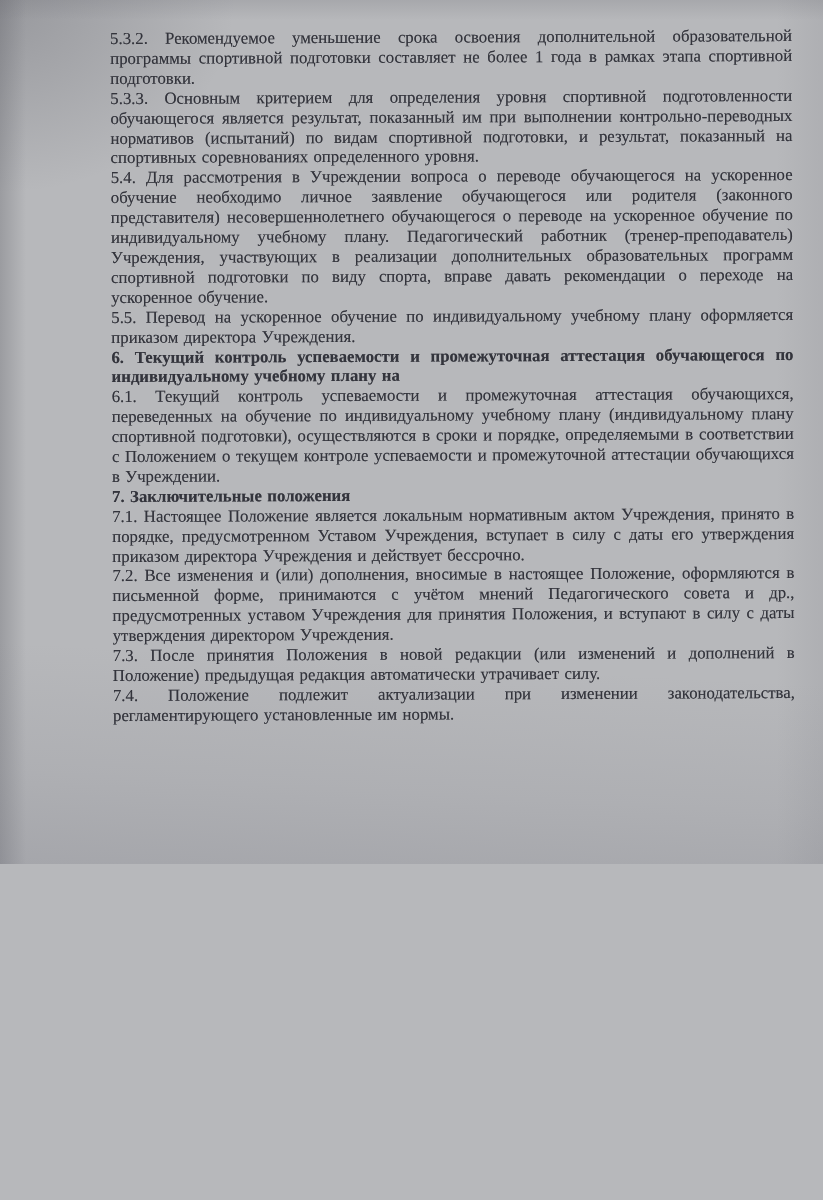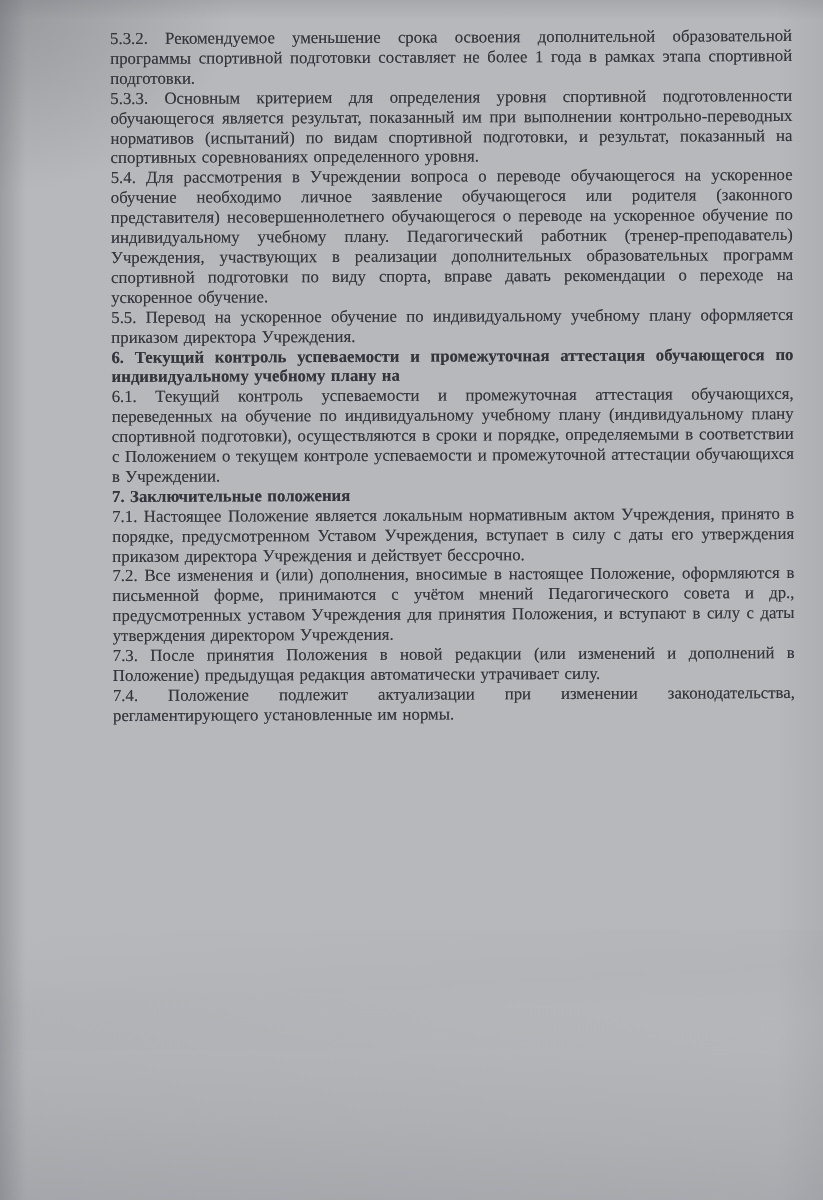--- a/index.html
+++ b/index.html
@@ -9,21 +9,21 @@
     height: 1200px;
     overflow: hidden;
     background: #b7b8bb;
     font-family: "Liberation Serif", "DejaVu Serif", serif;
   }
 
   
   .photo-page {
     position: relative;
     width: 823px;
-    height: 1200px;
+    height: 864px;
     overflow: hidden;
     background:
       radial-gradient(130% 90% at 62% 28%, rgba(255,255,255,0.50), rgba(255,255,255,0) 62%),
       linear-gradient(100deg, #cbccd0 0%, #dcddе0 10%, #e3e4e7 28%, #e9eaec 50%, #e4e5e8 74%, #d9dadd 100%);
   }
 
   
   .shade { position: absolute; pointer-events: none; }
   .shade-topleft {
     left: 0; top: 0; width: 280px; height: 230px;

